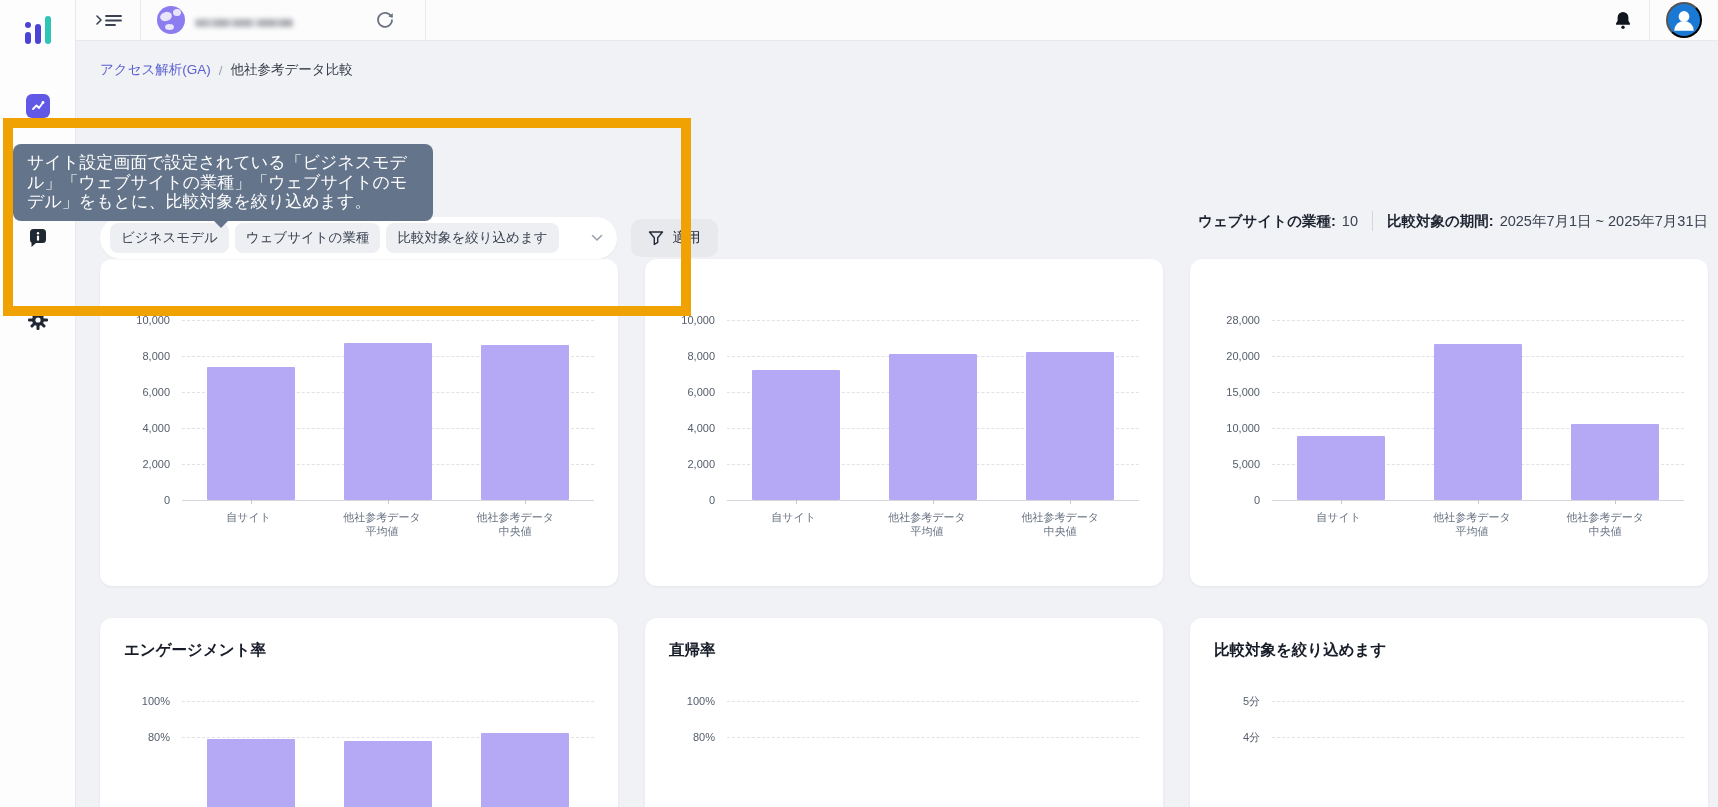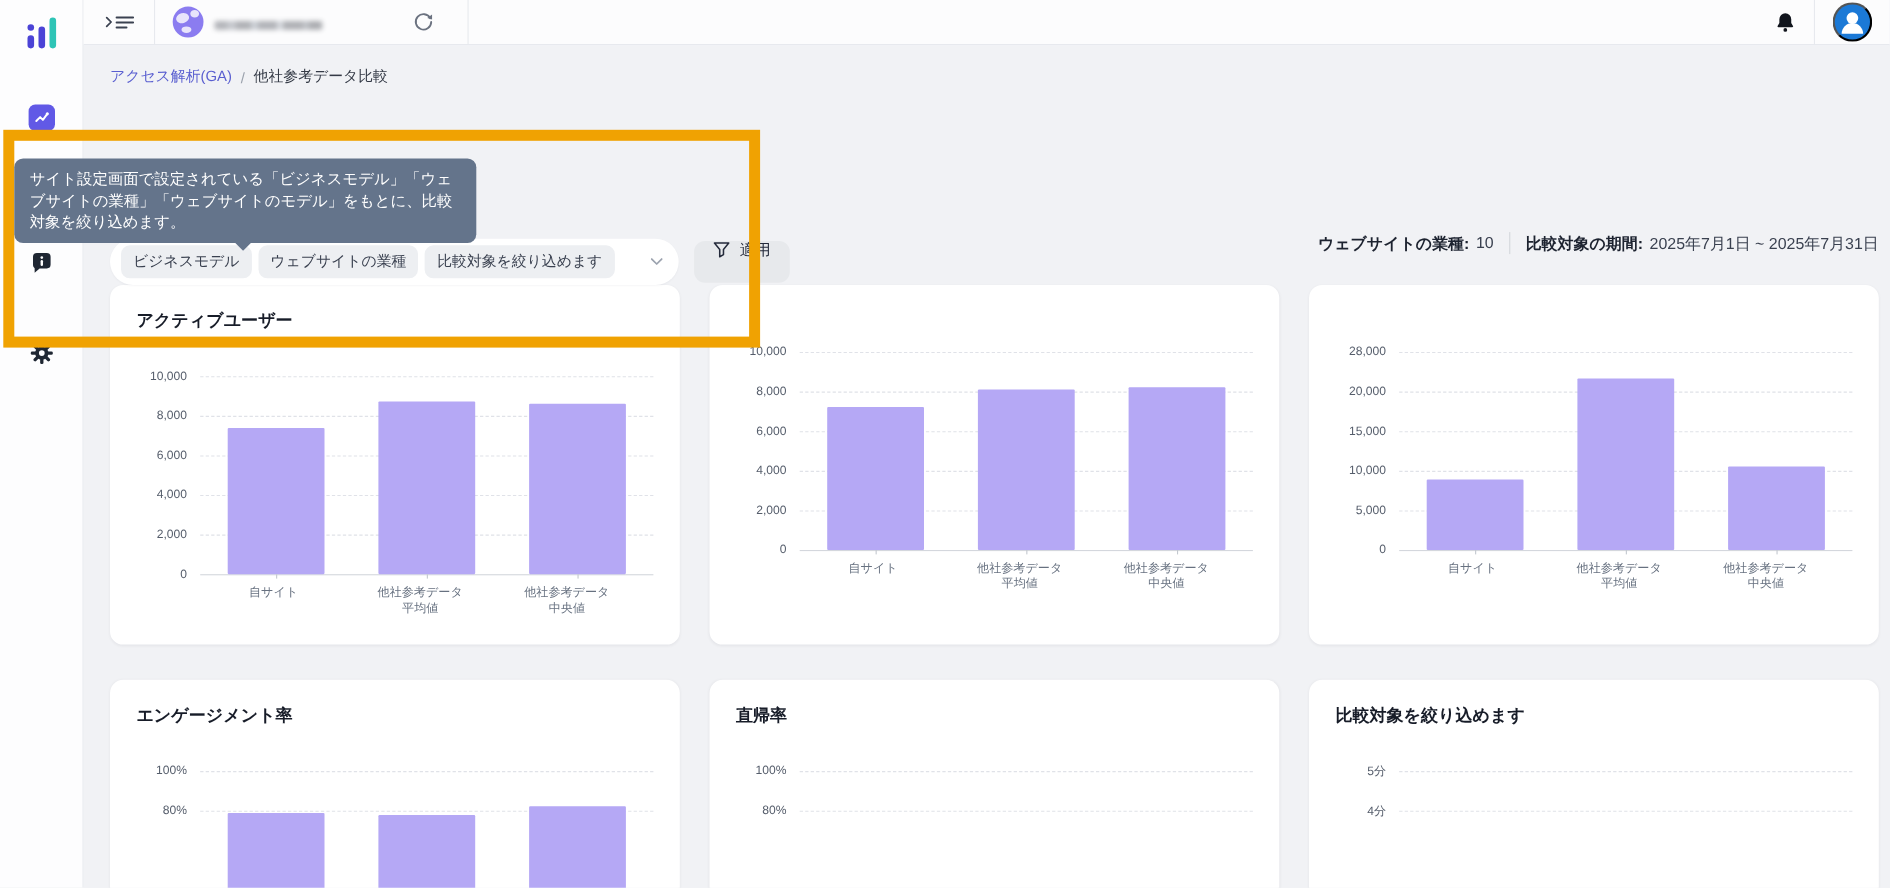--- a/index.html
+++ b/index.html
@@ -47,21 +47,21 @@
 
   
   .filter-section{padding:0 10px 0 24px;height:208px;position:relative;}
   .filter-heading-row{display:flex;align-items:center;gap:8px;padding-top:106px;}
   .filter-heading-row h2{font-size:15px;font-weight:bold;color:#23293a;}
   .help{width:16px;height:16px;border-radius:50%;background:#8d97a8;color:#fff;font-size:10.5px;font-weight:bold;display:flex;align-items:center;justify-content:center;cursor:pointer;}
   .filter-row{display:flex;align-items:center;gap:14px;margin-top:13px;position:relative;}
   .filter-bar{background:#fff;border-radius:21px;height:42px;display:flex;align-items:center;gap:6px;padding:0 14px 0 10px;min-width:450px;cursor:pointer;box-shadow:0 1px 2px rgba(20,24,40,.04);}
   .chip{background:#edeff2;border-radius:8px;padding:6px 11px;font-size:13.5px;color:#3a4150;white-space:nowrap;}
   .filter-bar .chev{margin-left:26px;display:flex;}
-  .apply-btn{border:none;background:#e7e9ec;border-radius:10px;height:38px;padding:0 17px;display:flex;align-items:flex-start;gap:9px;font-size:14px;color:#23293a;cursor:pointer;}
+  .apply-btn{border:none;background:#e7e9ec;border-radius:10px;height:38px;padding:0 17px;display:flex;align-items:center;gap:9px;font-size:14px;color:#23293a;cursor:pointer;}
   .meta{margin-left:auto;align-self:flex-start;margin-top:-6px;display:flex;align-items:center;font-size:14.5px;color:#3a4150;white-space:nowrap;}
   .meta b{color:#1d2330;font-weight:bold;}
   .meta .val{margin-left:6px;}
   .meta-divider{width:1px;height:20px;background:#d3d6db;margin:0 14px;}
 
   
   .charts{padding:0 10px 0 24px;display:grid;grid-template-columns:repeat(3,1fr);column-gap:27px;row-gap:32px;}
   .card{background:var(--card);border-radius:12px;box-shadow:0 1px 3px rgba(20,24,40,.06);height:327px;padding:22px 24px;overflow:hidden;}
   .card-title{font-size:15.5px;font-weight:bold;color:#171c28;height:22px;}
   .chart{display:flex;margin-top:39px;}
@@ -69,21 +69,21 @@
   .chart-plot{position:relative;flex:1;}
   .ytick{position:absolute;right:12px;transform:translateY(-50%);font-size:11px;color:#555d6b;white-space:nowrap;}
   .grid{position:absolute;left:0;right:0;height:0;border-top:1px dashed #e0e2e8;}
   .grid.base{border-top:1px solid #d4d7dd;}
   .bar{position:absolute;background:var(--bar);border-radius:1px;}
   .xtickmark{position:absolute;width:1px;height:4px;background:#c3c8cf;}
   .xlabels{position:absolute;left:0;right:12px;display:flex;}
   .xlabel{flex:1;text-align:center;font-size:11px;color:#677180;line-height:14px;}
 
   
-  .tooltip{position:absolute;left:13px;top:144px;width:420px;background:var(--tooltip);color:#fff;font-size:14px;line-height:19.5px;padding:9px 14px;border-radius:8px;z-index:60;}
+  .tooltip{position:absolute;left:13px;top:144px;width:420px;background:var(--tooltip);color:#fff;font-size:17px;line-height:19.5px;padding:9px 14px;border-radius:8px;z-index:60;}
   .tooltip-arrow{position:absolute;left:200px;bottom:-7px;width:0;height:0;border-left:8px solid transparent;border-right:8px solid transparent;border-top:8px solid var(--tooltip);}
   .highlight-box{position:absolute;left:3px;top:118px;width:688px;height:198px;border:10px solid var(--highlight);z-index:50;pointer-events:none;}
 </style>
 </head>
 <body>
 
 <div class="app">
 
   <aside class="sidebar">
     <div class="logo">
@@ -209,21 +209,20 @@
           <span class="val">10</span>
           <span class="meta-divider"></span>
           <b>比較対象の期間:</b>
           <span class="val">2025年7月1日 ~ 2025年7月31日</span>
         </div>
       </div>
     </section>
 
     <section class="charts">
       <article class="card">
-        <h3 class="card-title">アクティブユーザー</h3>
         <div class="chart">
             <div class="chart-axis" style="height: 180px;">
               <div class="ytick" style="top: 0px;">10,000</div>
               <div class="ytick" style="top: 36px;">8,000</div>
               <div class="ytick" style="top: 72px;">6,000</div>
               <div class="ytick" style="top: 108px;">4,000</div>
               <div class="ytick" style="top: 144px;">2,000</div>
               <div class="ytick" style="top: 180px;">0</div>
             </div>
             <div class="chart-plot" style="height: 180px;">

